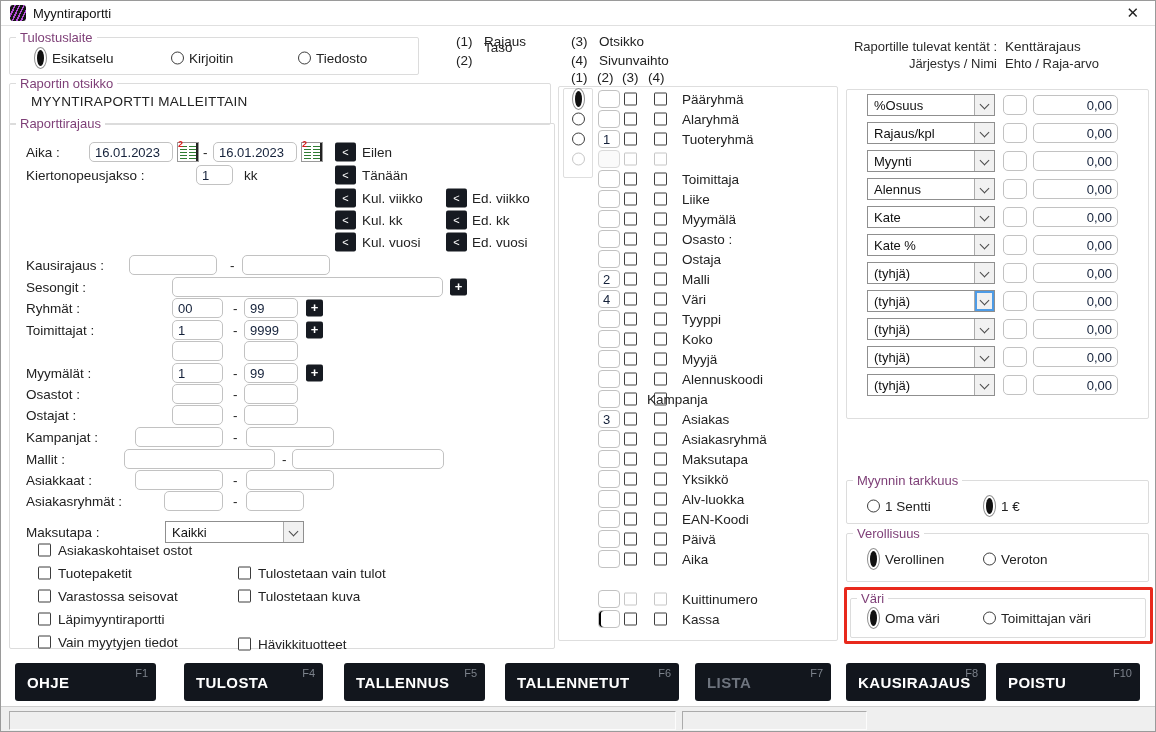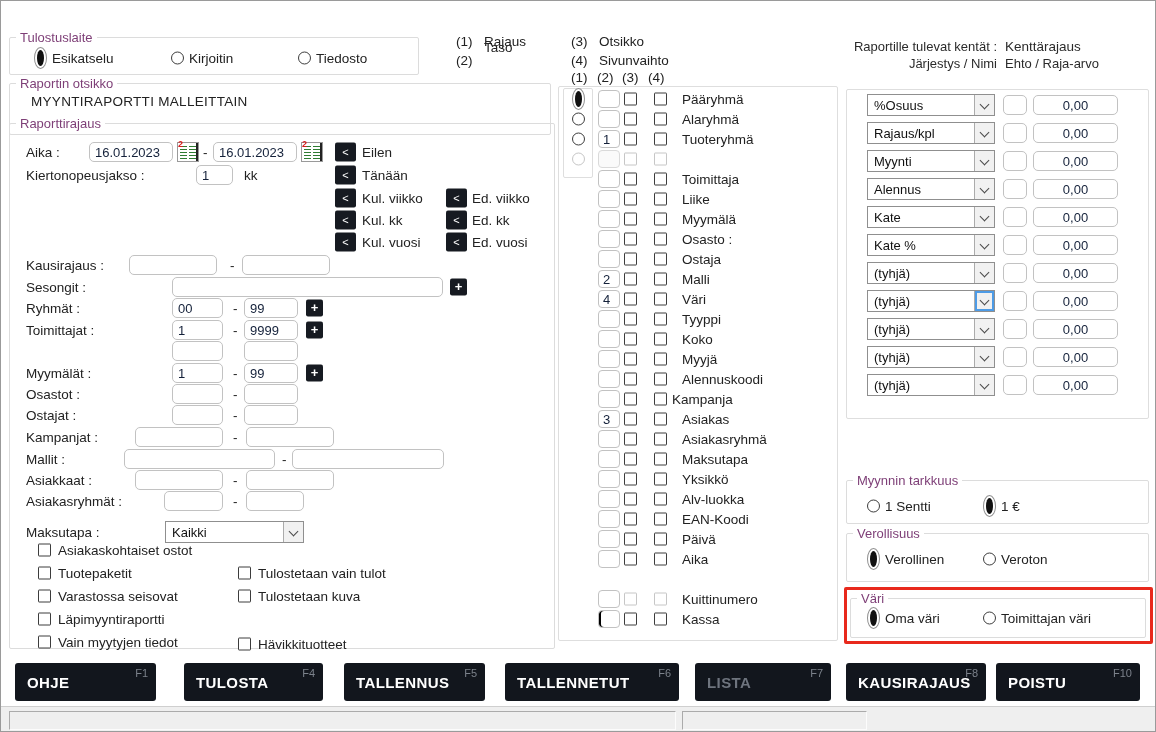--- a/index.html
+++ b/index.html
@@ -21,21 +21,21 @@
                color:#7e3f77; font-size:13px; white-space:nowrap; }
 
   .lbl { position:absolute; font-size:13.5px; color:#222; white-space:nowrap;
          transform:translateY(-50%); }
   .hdr { position:absolute; font-size:13px; color:#2b2b2b; white-space:nowrap; }
   .hdr.right { text-align:right; }
 
   .inp { position:absolute; height:20px; border:1px solid #c2c2c2; border-radius:5px;
          background:#fff; font-family:inherit; font-size:13px; color:#14213a; padding:0 5px;
          transform:translateY(-50%); outline:none; }
-  .inp.val { text-align:center; }
+  .inp.val { text-align:right; }
   .inp.disabled { background:#fafafa; border-color:#dadada; }
   .inp.focused { box-shadow: inset 2px 0 0 #000; }
   .inp.mini { height:18px; padding:0 4px; border-radius:4px; }
 
   .cbx { position:absolute; width:13px; height:13px; border:1px solid #3c3c3c; background:#fff;
          border-radius:1px; transform:translateY(-50%); cursor:pointer; }
   .cbx.disabled { border-color:#c6c6c6; cursor:default; }
 
   .rd { position:absolute; width:13px; height:13px; border:1px solid #3c3c3c; border-radius:50%;
         background:#fff; transform:translateY(-50%); cursor:pointer; }
@@ -83,31 +83,36 @@
                border-top:1px solid #cfcfcf; }
   .spanel { position:absolute; top:4px; height:19px; background:#efefef;
             border:1px solid #ababab; border-bottom-color:#fcfcfc; border-right-color:#fcfcfc; }
   .bstrip { position:absolute; left:0; right:0; bottom:0; height:2px; background:#20242a; }
 </style>
 </head>
 <body>
 
 <div class="window" id="win">
 
+  <div class="titlebar">
+    <span class="app-icon"></span>
+    <span class="title-text">Myyntiraportti</span>
+    <span class="close-x">✕</span>
+  </div>
 
   <div class="fs" style="left:8px;top:36px;width:410px;height:38px;">
     <span class="fs-legend">Tulostuslaite</span>
   </div>
 
   <div class="hdr right" style="left:820px;top:38px;width:176px;">Raportille tulevat kentät :</div>
   <div class="hdr right" style="left:820px;top:55px;width:176px;">Järjestys / Nimi</div>
   <div class="hdr" style="left:1004px;top:38px;font-size:13.5px;">Kenttärajaus</div>
   <div class="hdr" style="left:1004px;top:55px;">Ehto / Raja-arvo</div>
 
-  <div class="fs" style="left:8px;top:82px;width:542px;height:52px;">
+  <div class="fs" style="left:8px;top:82px;width:542px;height:42px;">
     <span class="fs-legend">Raportin otsikko</span>
   </div>
   <div class="lbl" style="left:30px;top:100px;letter-spacing:.3px;">MYYNTIRAPORTTI MALLEITTAIN</div>
 
   <div class="fs" style="left:8px;top:122px;width:546px;height:526px;">
     <span class="fs-legend">Raporttirajaus</span>
   </div>
 
   <div class="lbl" style="left:25px;top:151px;">Aika :</div>
   <input class="inp" style="left: 88px; top: 151px; width: 84px;" readonly="" value="16.01.2023">
@@ -347,21 +352,21 @@
     <span class="cbx" style="left: 623px; top: 358px;"></span>
     <span class="cbx" style="left: 653px; top: 358px;"></span>
     <div class="lbl" style="left: 681px; top: 358px;">Myyjä</div>
     <input class="inp mini" type="text" readonly="" style="left: 597px; top: 378px; width: 22px;">
     <span class="cbx" style="left: 623px; top: 378px;"></span>
     <span class="cbx" style="left: 653px; top: 378px;"></span>
     <div class="lbl" style="left: 681px; top: 378px;">Alennuskoodi</div>
     <input class="inp mini" type="text" readonly="" style="left: 597px; top: 398px; width: 22px;">
     <span class="cbx" style="left: 623px; top: 398px;"></span>
     <span class="cbx" style="left: 653px; top: 398px;"></span>
-    <div class="lbl" style="left: 671px; top: 398px;">Kampanja</div>
+    <div class="lbl" style="left: 646px; top: 398px;">Kampanja</div>
     <input class="inp mini" type="text" readonly="" value="3" style="left: 597px; top: 418px; width: 22px;">
     <span class="cbx" style="left: 623px; top: 418px;"></span>
     <span class="cbx" style="left: 653px; top: 418px;"></span>
     <div class="lbl" style="left: 681px; top: 418px;">Asiakas</div>
     <input class="inp mini" type="text" readonly="" style="left: 597px; top: 438px; width: 22px;">
     <span class="cbx" style="left: 623px; top: 438px;"></span>
     <span class="cbx" style="left: 653px; top: 438px;"></span>
     <div class="lbl" style="left: 681px; top: 438px;">Asiakasryhmä</div>
     <input class="inp mini" type="text" readonly="" style="left: 597px; top: 458px; width: 22px;">
     <span class="cbx" style="left: 623px; top: 458px;"></span>

